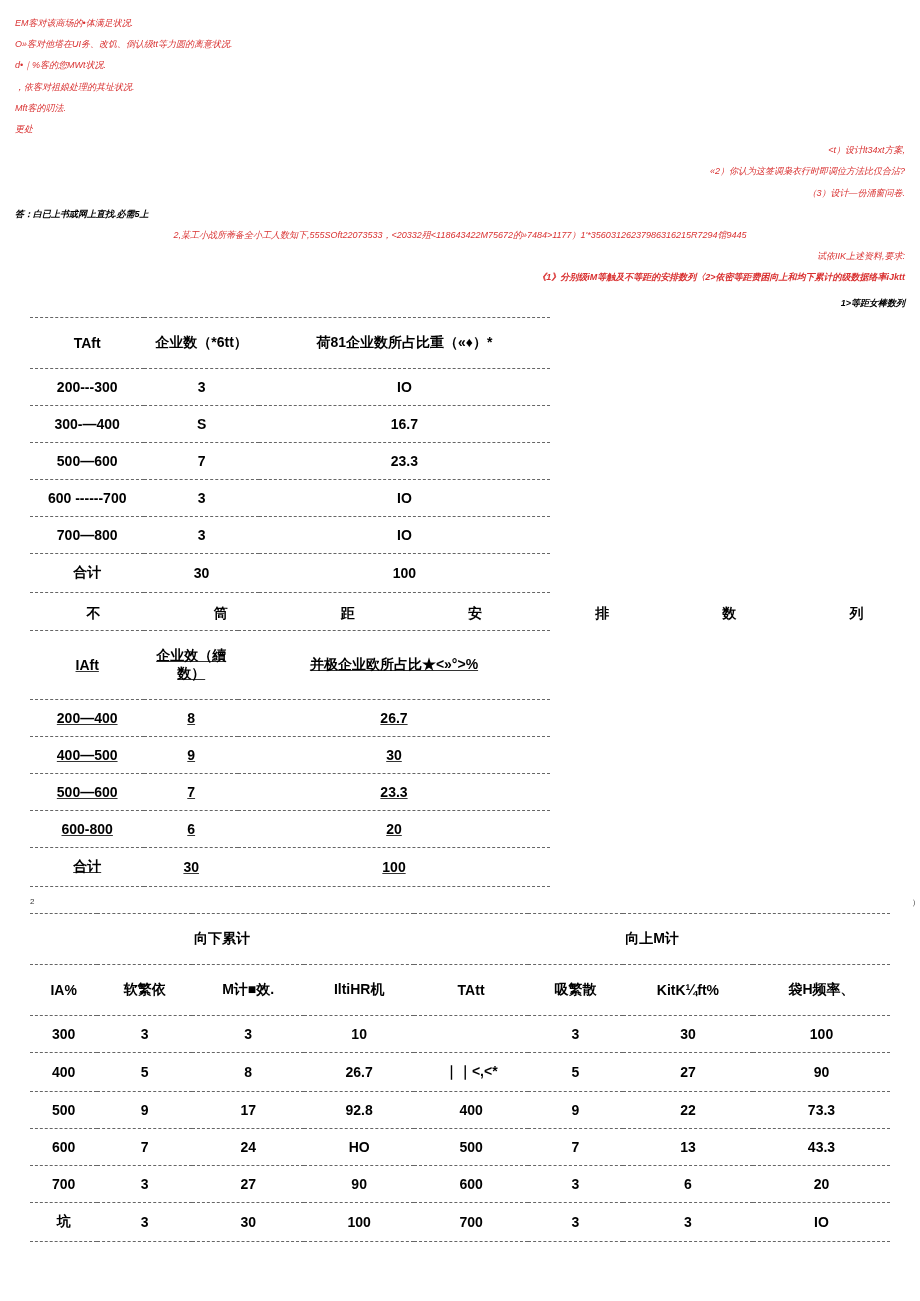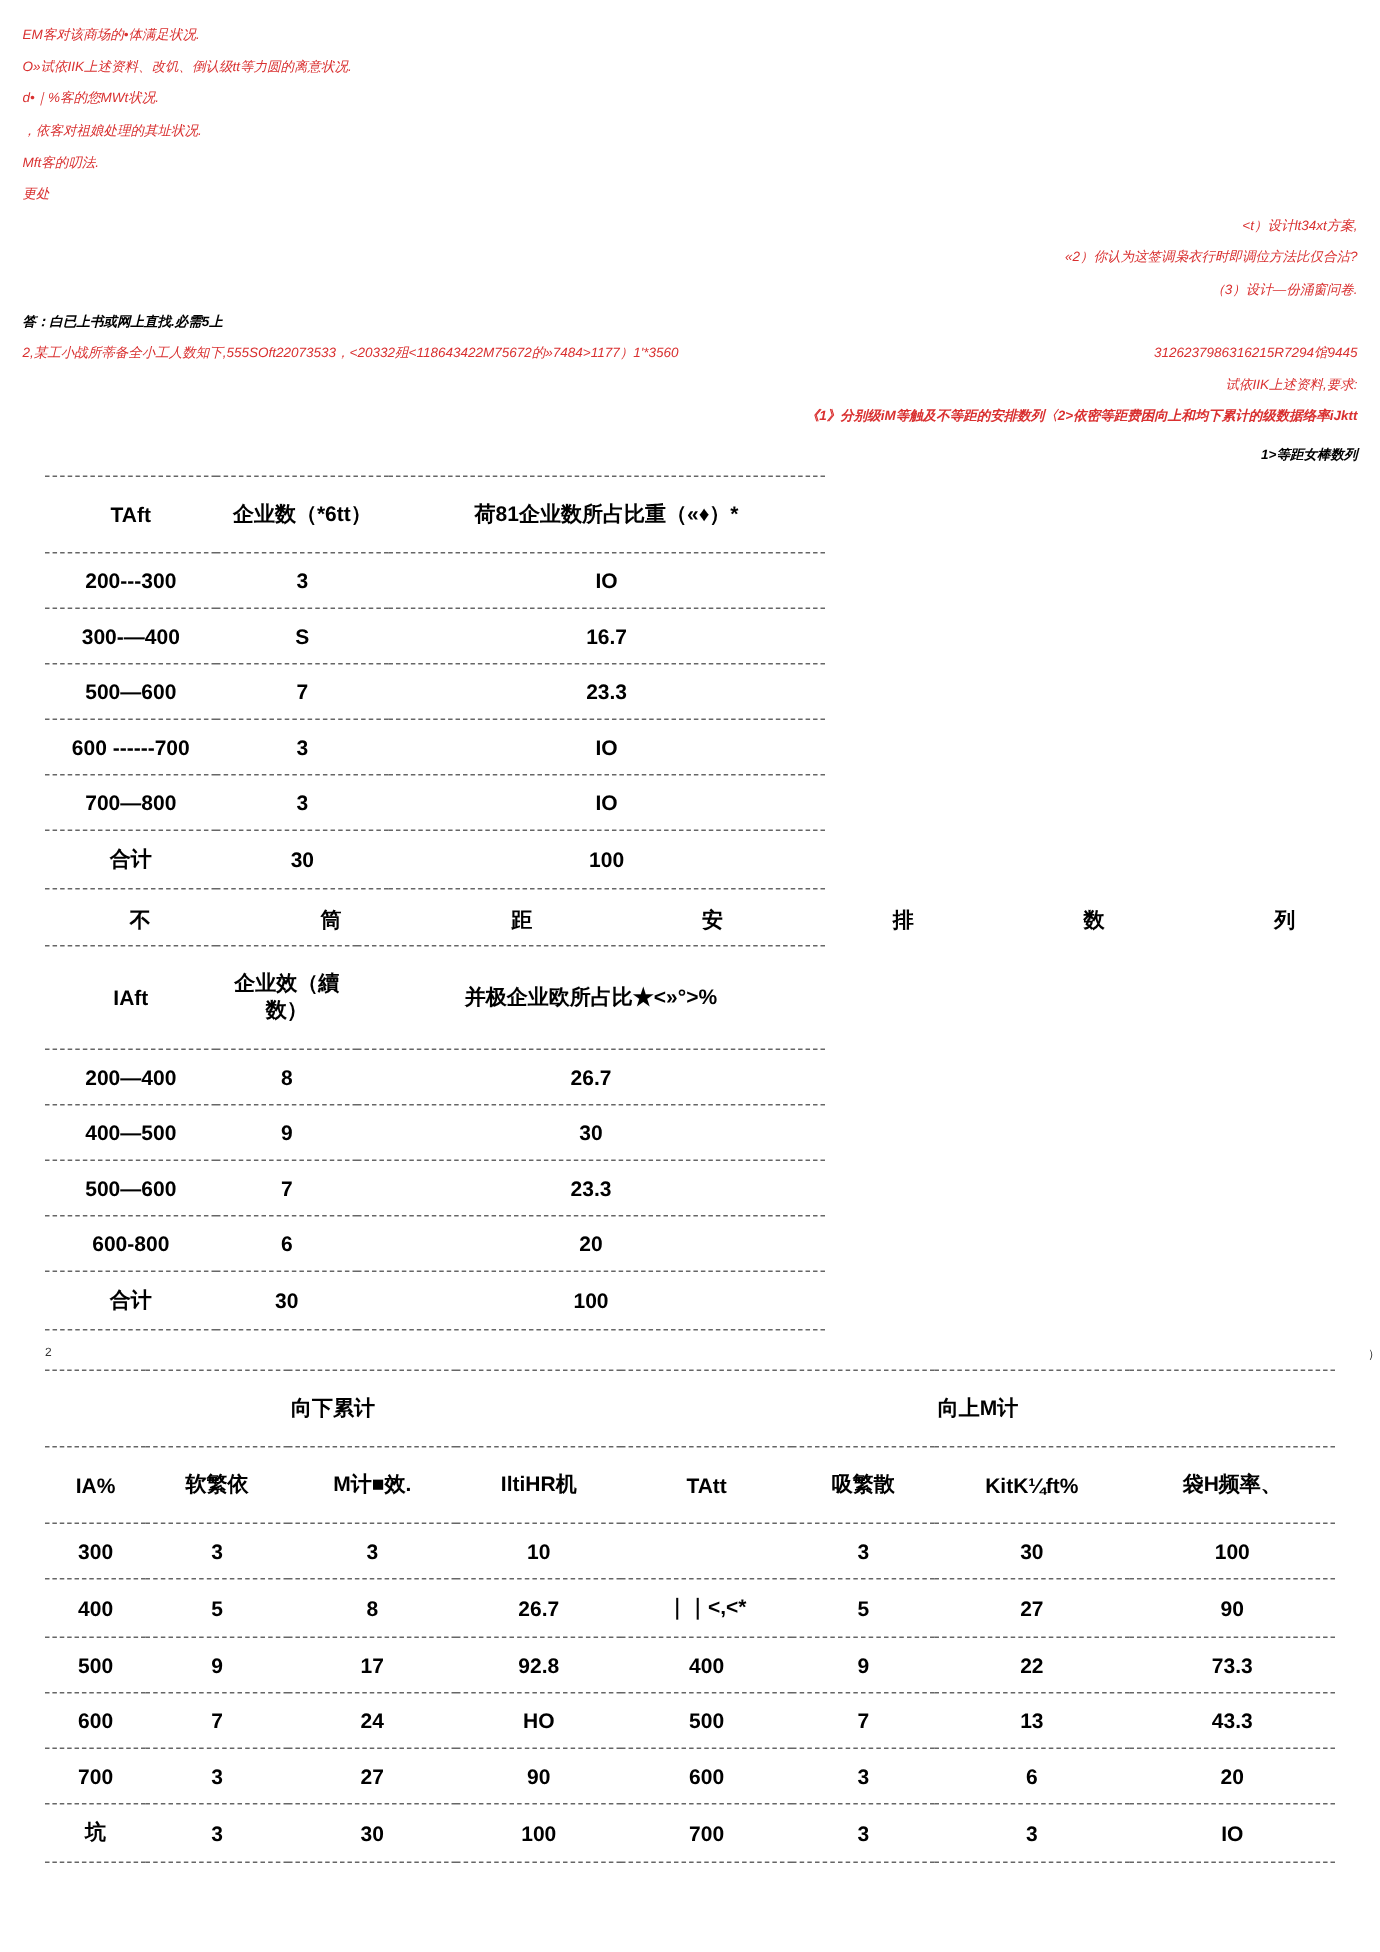--- a/index.html
+++ b/index.html
@@ -8,48 +8,48 @@
       margin: 0;
       padding: 10px 15px;
       color: #333;
       width: 890px;
     }
     .red { color: #d93030; }
     .black { color: #000; }
     p { margin: 5px 0; line-height: 1.8; font-style: italic; }
     .indent1 { padding-left: 20px; text-align: right; }
     .bold { font-weight: bold; }
-    .split-line { display: flex; justify-content: space-between; }
+    .split-line { display: flex; justify-content: center; }
     .split-line span:last-child { }
     table {
       border-collapse: collapse;
       margin: 5px 0 10px 15px;
       font-size: 14px;
     }
     table.t1 { width: 520px; }
-    table.t2 { width: 520px; }
+    table.t2 { width: 520px; text-decoration: underline; }
     table.t3 { width: 860px; margin-left: 15px; }
     td, th {
       border-bottom: 1px dashed #666;
       border-top: 1px dashed #666;
       padding: 10px 6px;
       text-align: center;
       font-weight: bold;
       color: #000;
     }
     th { padding: 16px 6px; }
     .spread-table { width: 100%; margin: 0; border: none; }
     .spread-table td { border: none; padding: 2px 0; text-align: center; }
     .sec-title { margin-top: 10px; }
   </style>
 </head>
 <body>
 
 <p class="red">EM客对该商场的•体满足状况.</p>
-<p class="red">O»试依IIK上述资料、改饥、倒认级tt等力圆的离意状况.</p>
+<p class="red">O»客对他塔在UI务、改饥、倒认级tt等力圆的离意状况.</p>
 <p class="red">d•｜%客的您MWt状况.</p>
 <p class="red">，依客对祖娘处理的其址状况.</p>
 <p class="red">Mft客的叨法.</p>
 <p class="red">更处</p>
 <p class="red indent1">&lt;t）设计lt34xt方案,</p>
 <p class="red indent1">«2）你认为这签调枭衣行时即调位方法比仅合沾?</p>
 <p class="red indent1">（3）设计—份涌窗问卷.</p>
 <p class="black bold">答：白已上书或网上直找.必需5上</p>
 <p class="red split-line">
   <span>2,某工小战所蒂备全小工人数知下,555SOft22073533，&lt;20332殂&lt;118643422M75672的»7484&gt;1177）1'*3560</span>

